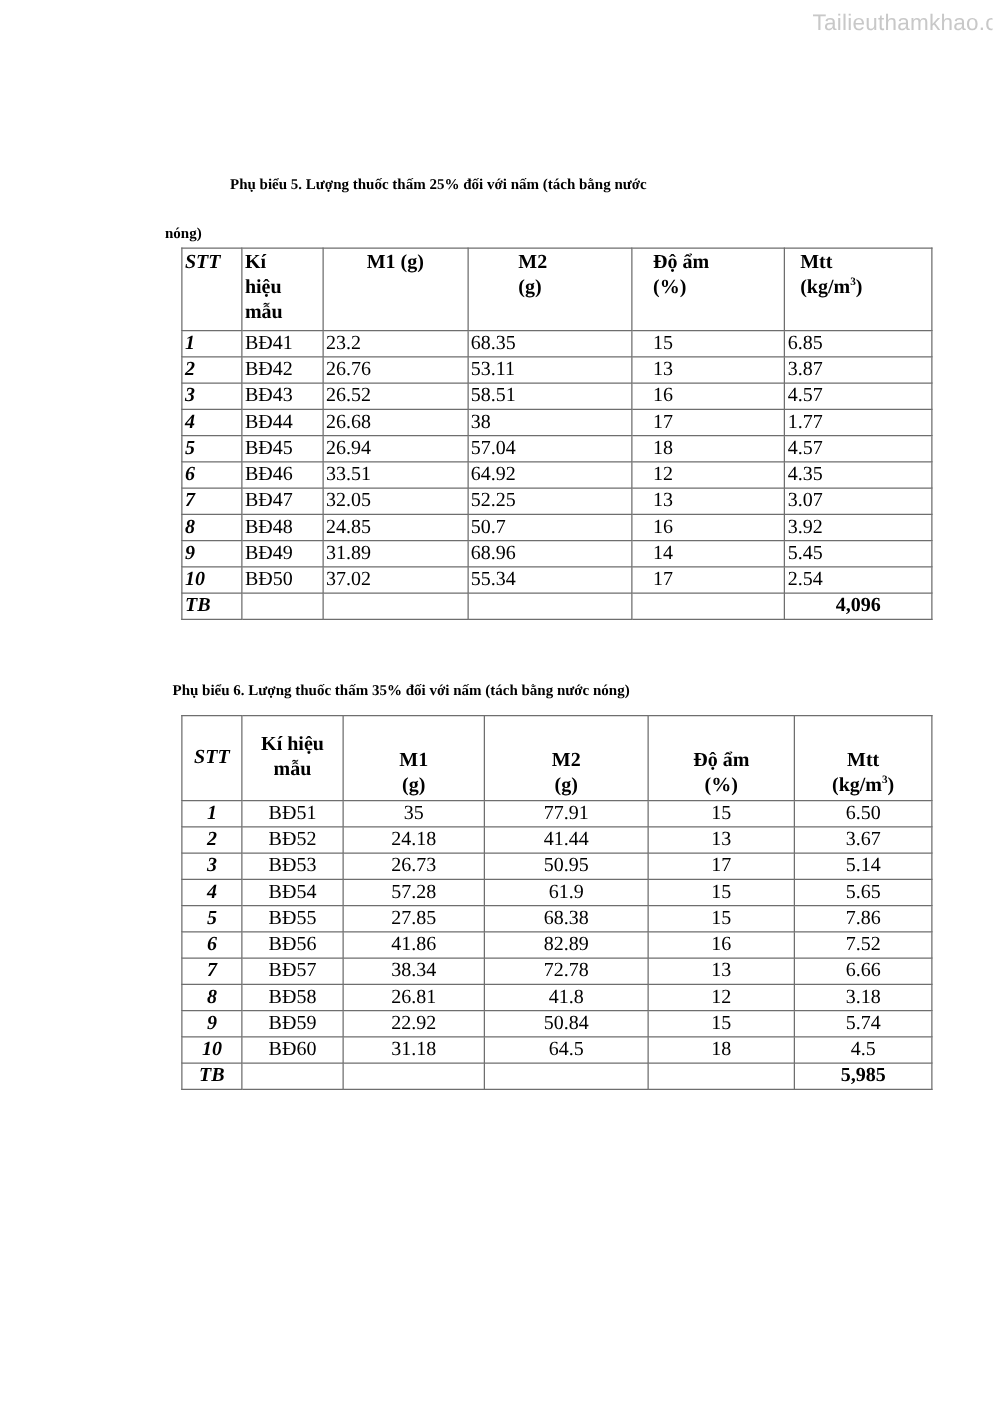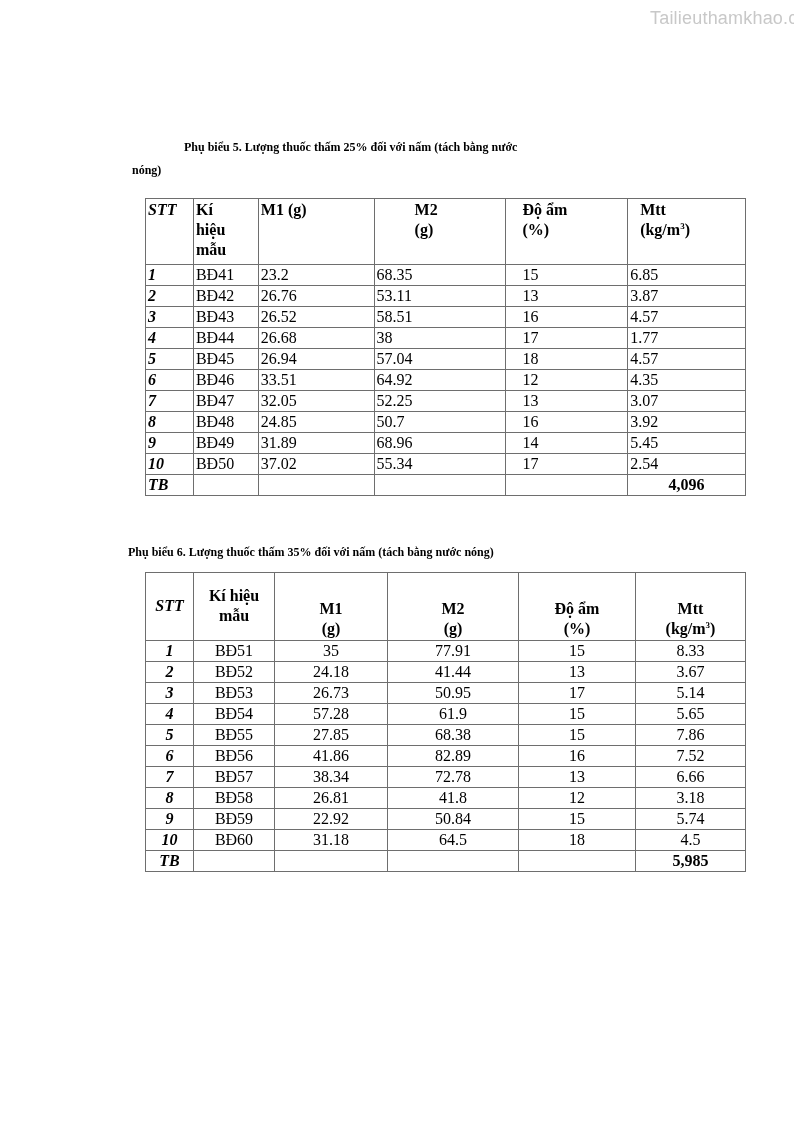--- a/index.html
+++ b/index.html
@@ -9,33 +9,33 @@
   }
   .watermark {
     position: absolute; top: 8px; left: 650px;
     font-family: "Liberation Sans", "DejaVu Sans", sans-serif;
     font-size: 18px; color: #c8c8c8; letter-spacing: 0.2px;
   }
   .title {
     position: absolute; font-weight: bold; font-size: 12px; line-height: 20px;
   }
   #t5-title-1 { top: 137px; left: 184px; }
-  #t5-title-2 { top: 160px; left: 132px; }
-  #t6-title { top: 542px; left: 128px; }
+  #t5-title-2 { top: 176px; left: 132px; }
+  #t6-title { top: 542px; left: 138px; }
 
   table { position: absolute; border-collapse: collapse; font-size: 16px; border-radius: 10px; }
   td, th { border: 1px solid #6e6e6e; padding: 0 2px; vertical-align: top; }
   sup { font-size: 9px; vertical-align: super; line-height: 0; }
 
   #table5 { top: 198px; left: 145px; width: 601px; }
   #table5 th { font-weight: bold; text-align: left; height: 64px; line-height: 20px; padding-top: 1px; }
   #table5 td { height: 20px; line-height: 20px; padding: 0 2px; }
   #table5 .stt { font-style: italic; font-weight: bold; }
   #table5 th.hstt { font-style: italic; }
-  #table5 th.center { text-align: left; }
+  #table5 th.center { text-align: center; }
 
   #table6 { top: 572px; left: 145px; width: 601px; }
   #table6 th { font-weight: bold; text-align: center; height: 66px; line-height: 20px; vertical-align: bottom; padding-bottom: 1px; }
   #table6 td { height: 20px; line-height: 20px; text-align: center; }
   #table6 .stt { font-style: italic; font-weight: bold; }
   #table6 th.hstt { font-style: italic; vertical-align: middle; }
   #table6 th.hkh { vertical-align: middle; text-align: center; }
   .bold { font-weight: bold; margin-top: 22px; }
   .right-ish { text-align: center; }
 </style>
@@ -207,21 +207,21 @@
       </th>
     </tr>
   </thead>
   <tbody>
     <tr>
         <td class="stt">1</td>
         <td>BĐ51</td>
         <td>35</td>
         <td>77.91</td>
         <td>15</td>
-        <td>8.33</td>
+        <td>6.50</td>
       </tr>
     <tr>
         <td class="stt">2</td>
         <td>BĐ52</td>
         <td>24.18</td>
         <td>41.44</td>
         <td>13</td>
         <td>3.67</td>
       </tr>
     <tr>

